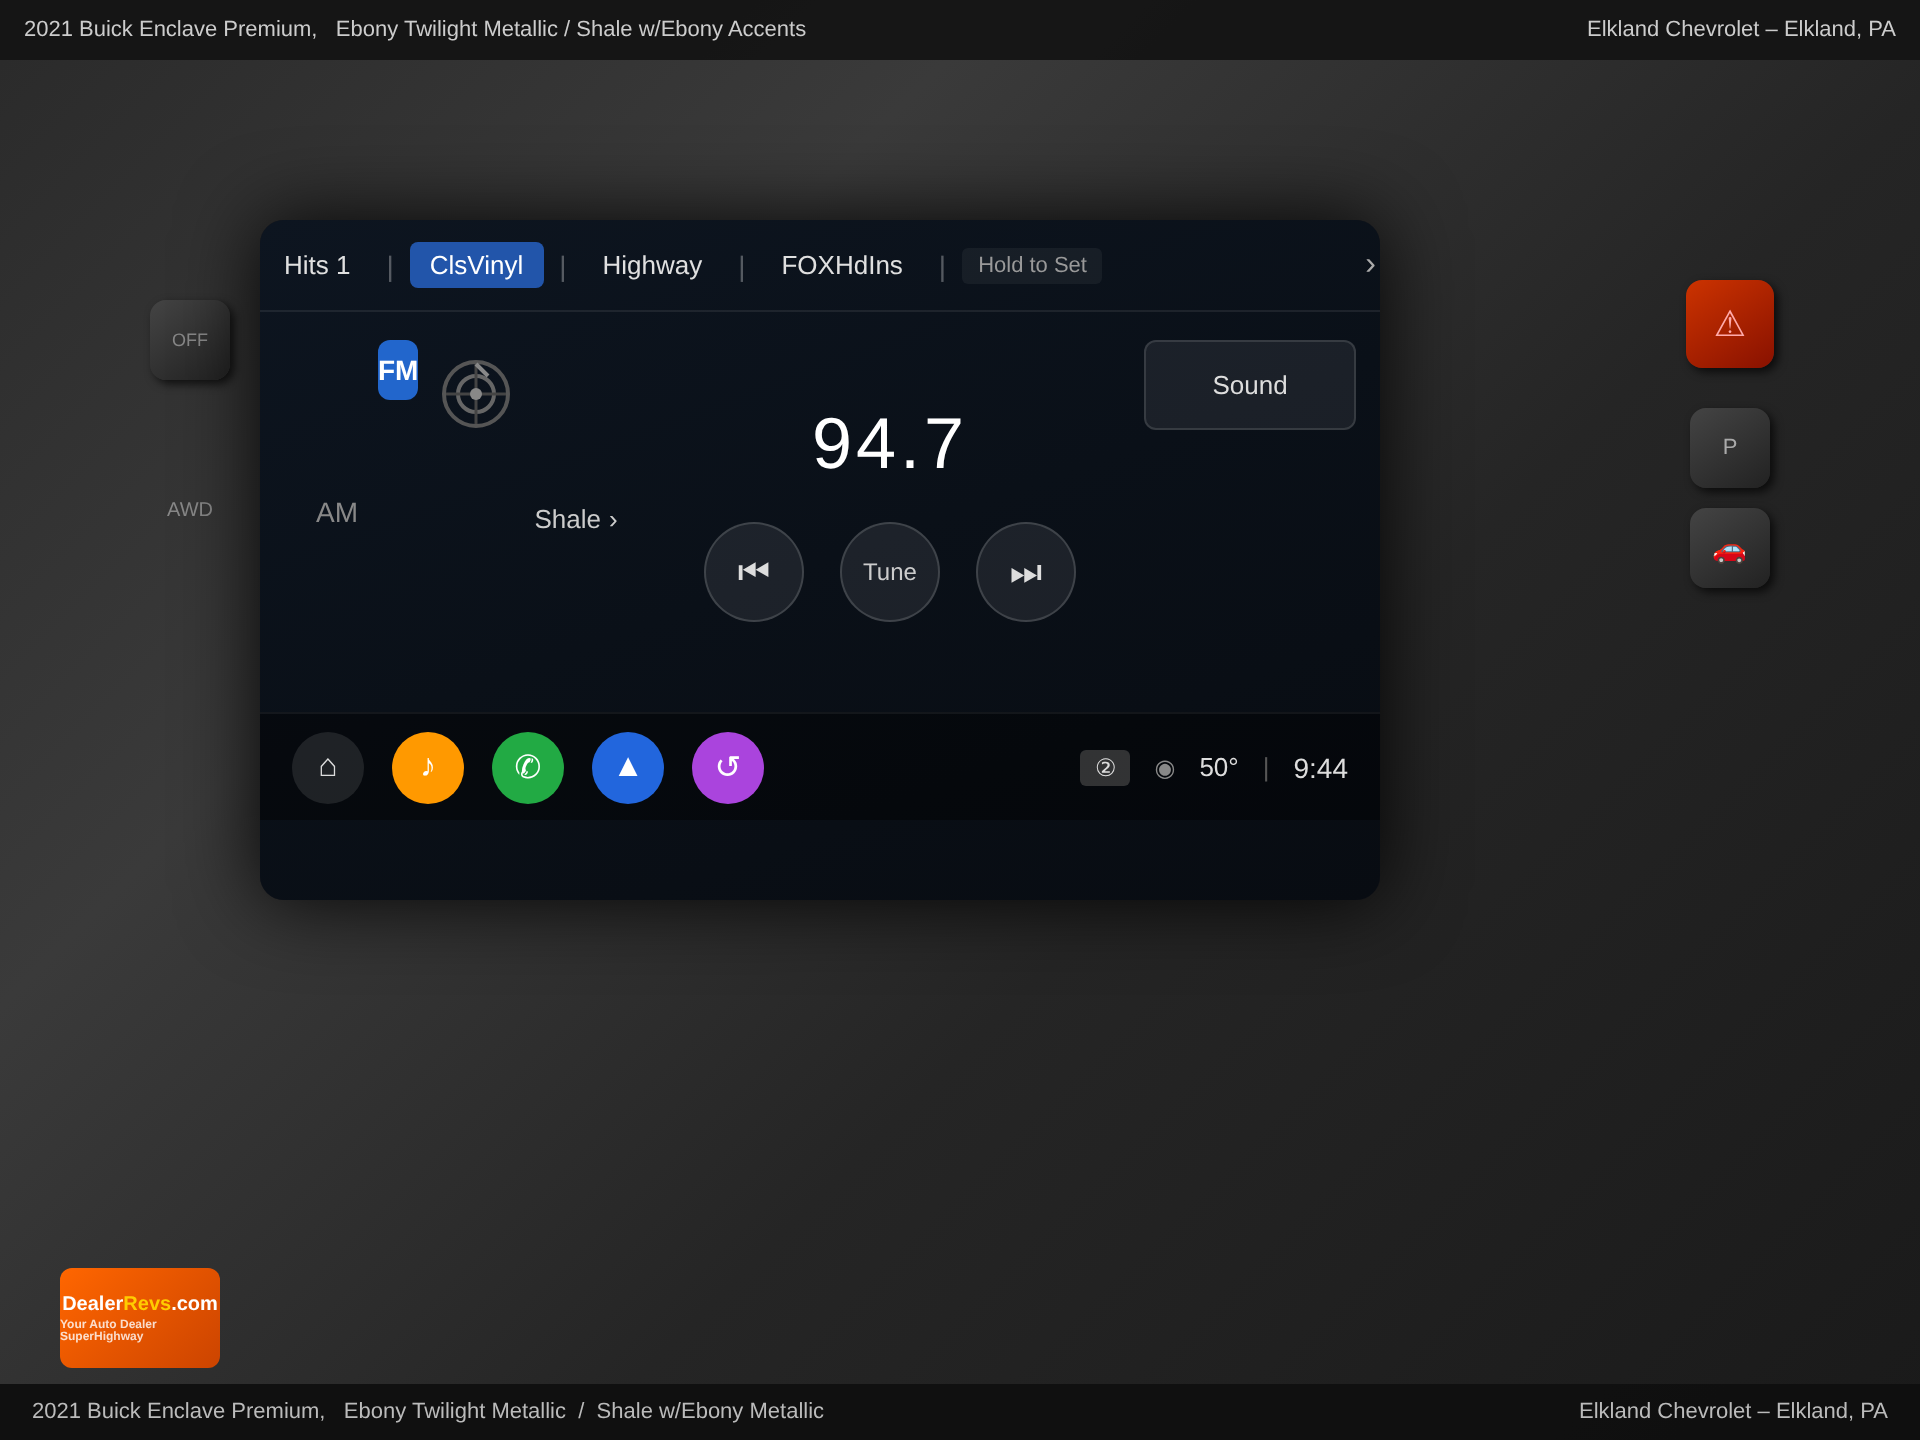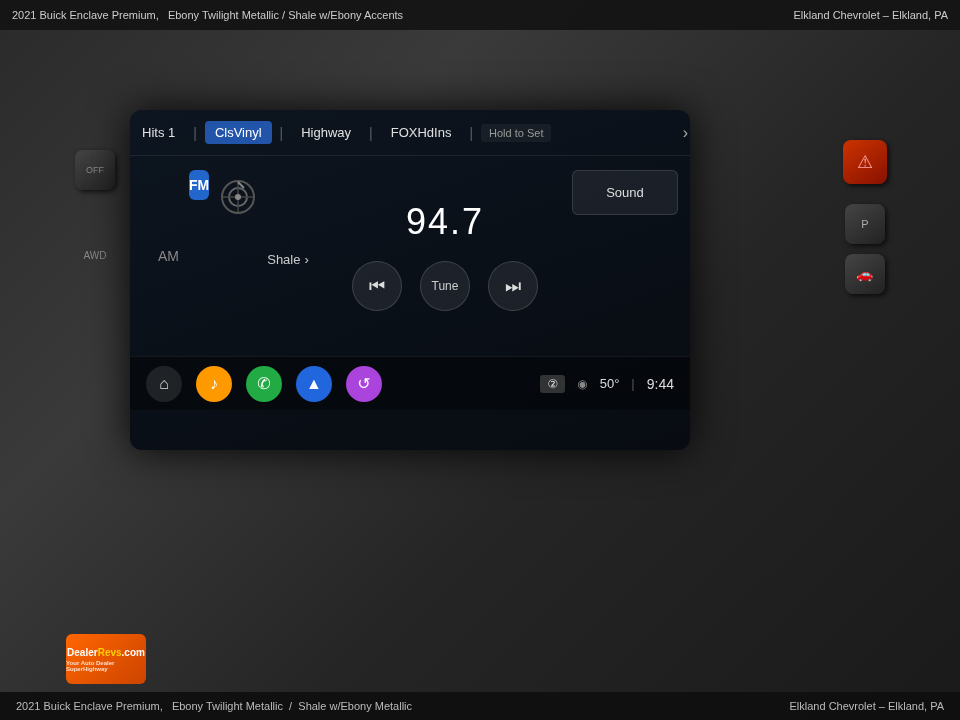--- a/index.html
+++ b/index.html
@@ -53,21 +53,20 @@
       color: #bbb;
       z-index: 10;
     }
 
     
     .watermark {
       position: absolute;
       bottom: 36px;
       left: 30px;
       z-index: 5;
-      margin-left: 36px;
     }
     .watermark-logo {
       width: 80px;
       height: 50px;
       background: linear-gradient(135deg, #ff6600, #cc4400);
       border-radius: 6px;
       display: flex;
       flex-direction: column;
       align-items: center;
       justify-content: center;

